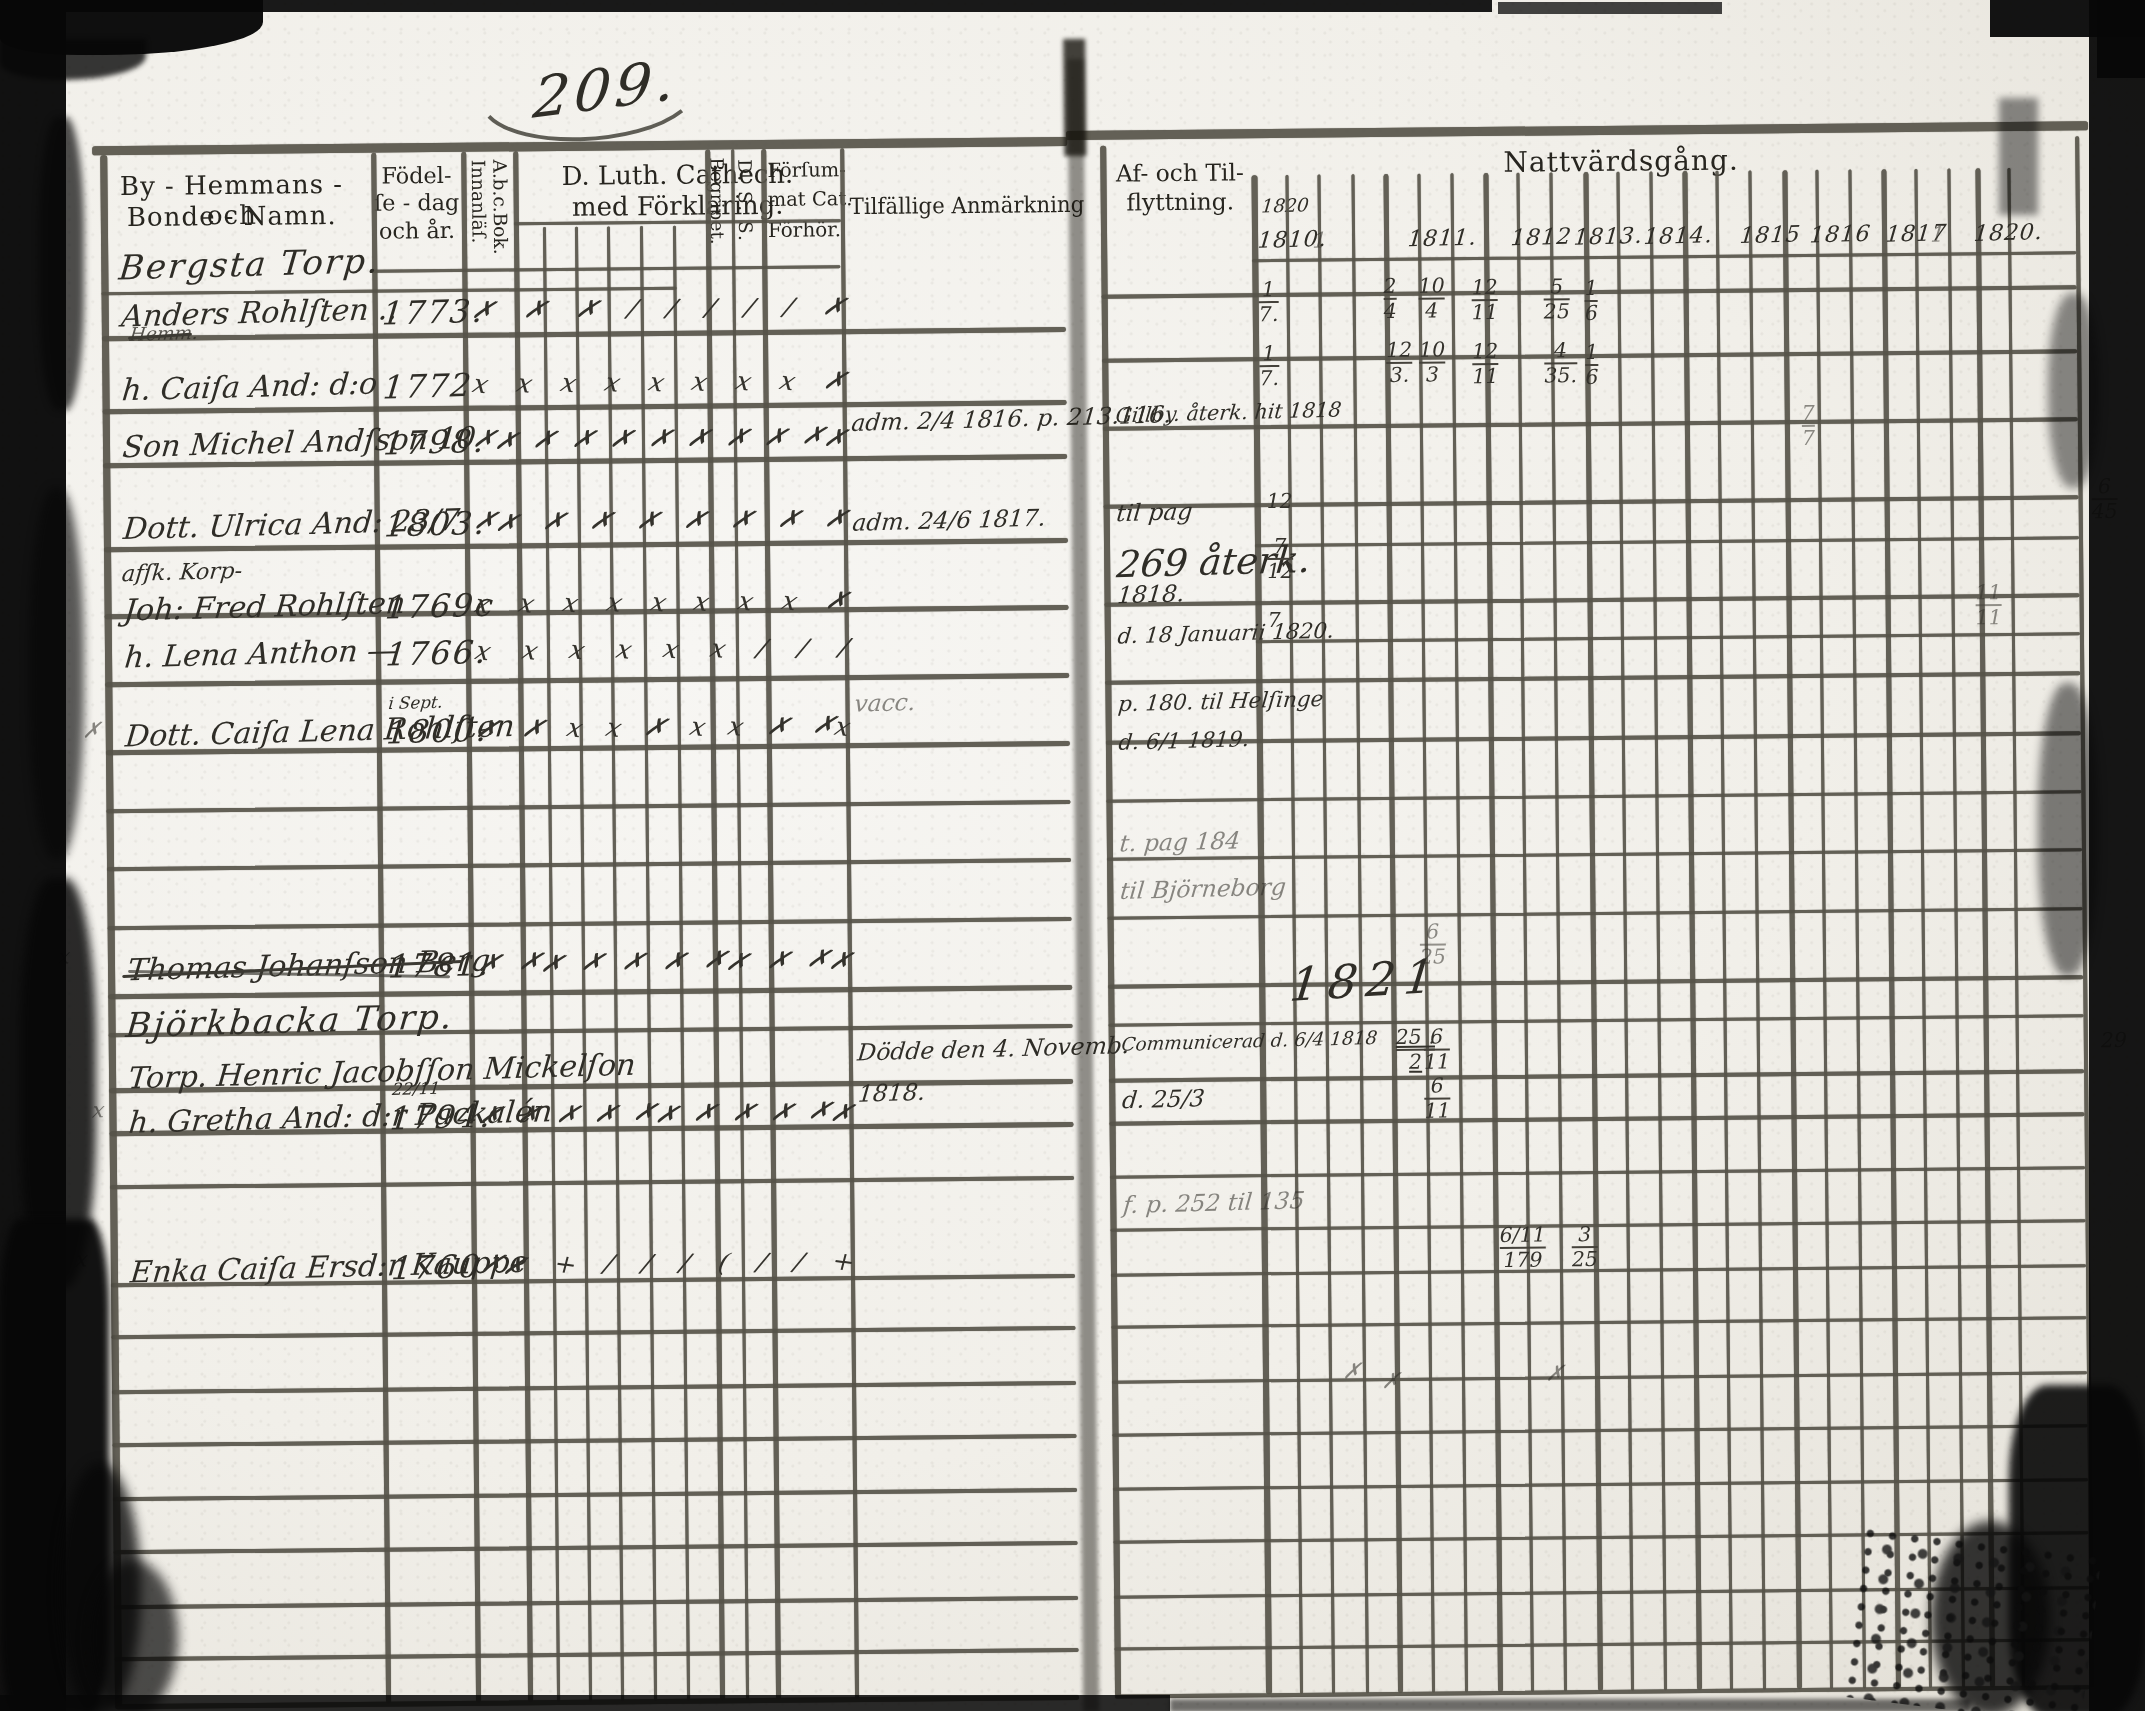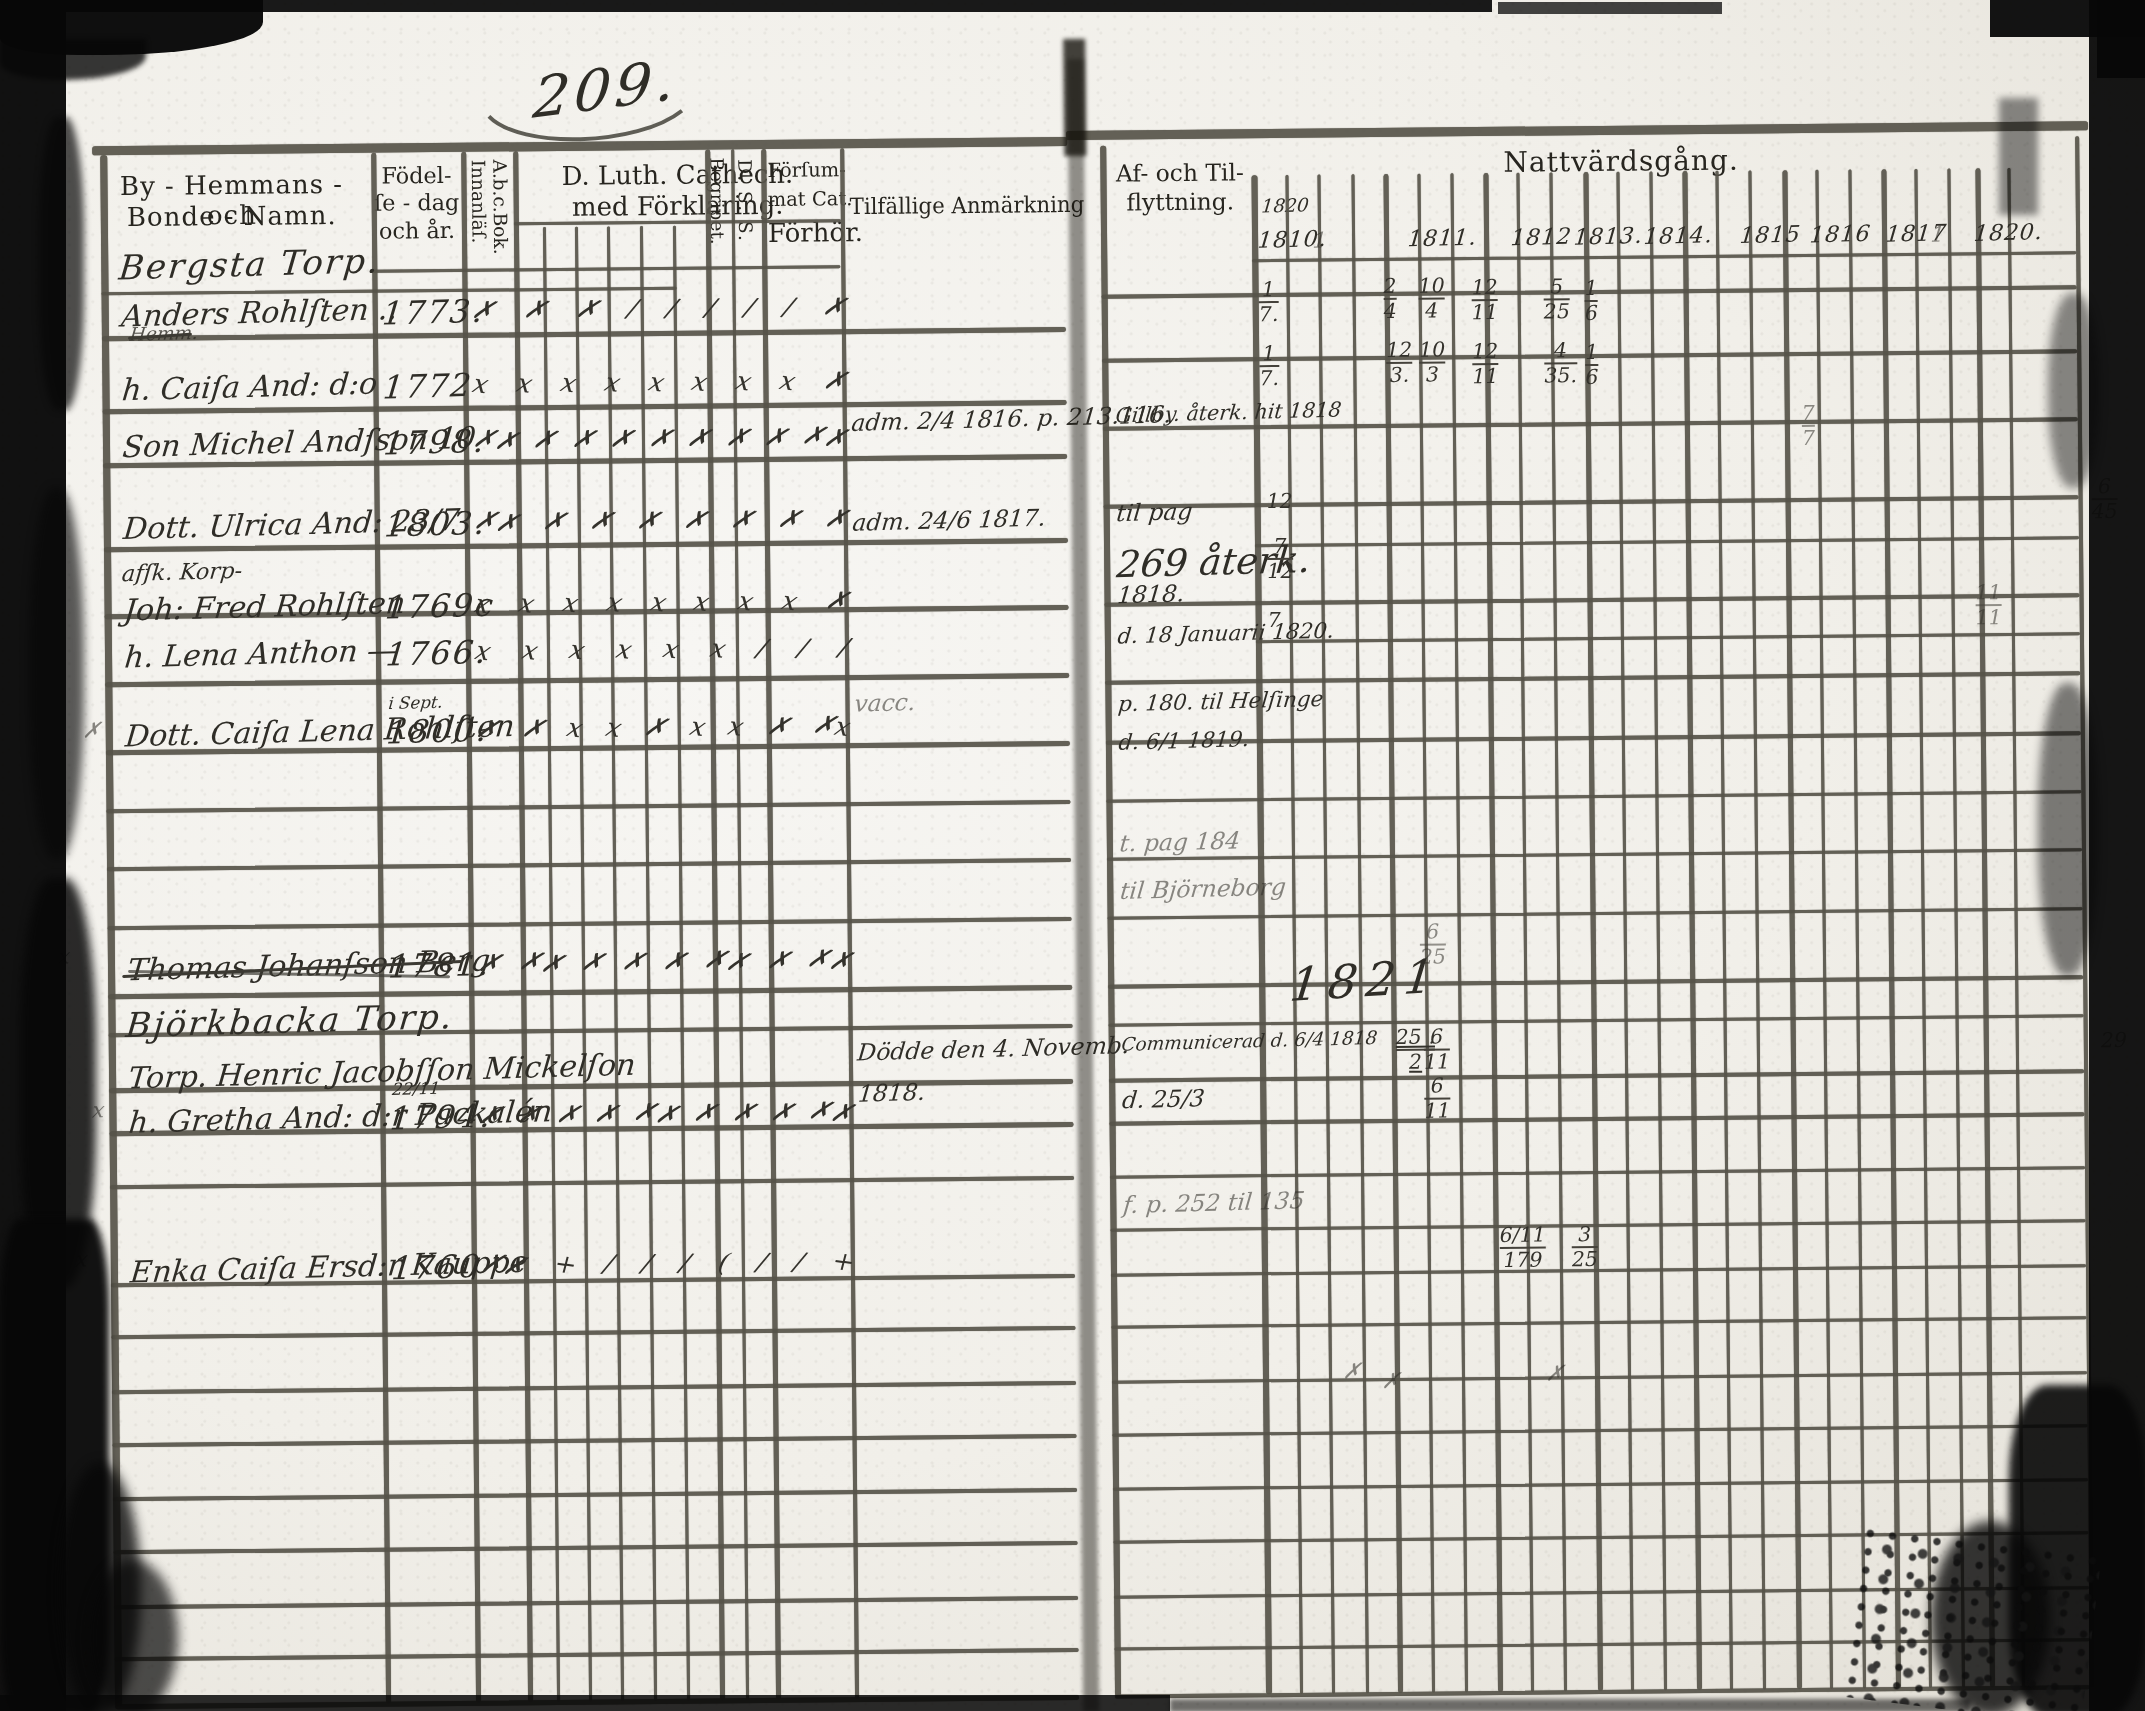--- a/index.html
+++ b/index.html
@@ -63,21 +63,21 @@
     </div>
 
     <div class="pr ctr" style="left:523px;top:156px;width:322px;font-size:26px;">D. Luth. Cathech.</div>
     <div class="pr ctr" style="left:523px;top:187px;width:322px;font-size:26px;">med  Förklaring.</div>
 
     <div class="pr vert" style="left:713px;top:154px;height:171px;font-size:18.5px;">Begripet.</div>
     <div class="pr vert" style="left:741px;top:156px;height:156px;font-size:18.5px;letter-spacing:2px;">D. S. S.</div>
 
     <div class="pr" style="left:774px;top:156px;font-size:19.5px;">Förſum-</div>
     <div class="pr" style="left:774px;top:185px;font-size:19.5px;">mat Cat.</div>
-    <div class="pr" style="left:774px;top:215px;font-size:26px;">Förhör.</div>
+    <div class="pr" style="left:774px;top:215px;font-size:20px;">Förhör.</div>
 
     <div class="pr" style="left:856px;top:191px;font-size:22.4px;white-space:nowrap;transform:scaleX(.95);transform-origin:left;">Tilfällige Anmärkning</div>
 
     <div class="pr ctr" style="left:1118px;top:160px;width:137px;font-size:23.4px;">Af- och Til-</div>
     <div class="pr ctr" style="left:1118px;top:189px;width:137px;font-size:23.4px;">flyttning.</div>
     <div class="pr" style="left:1510px;top:150px;font-size:28px;letter-spacing:1px;">Nattvärdsgång.</div>
     <div class="hw" style="left:1268px;top:197px;font-size:18.5px;">1820</div>
   <div class="line" style="left: 107px; top: 146px; width: 6.8px; height: 1551px;"></div>
       <div class="line" style="left: 378px; top: 146px; width: 4.9px; height: 1551px;"></div>
       <div class="line" style="left: 468px; top: 146px; width: 4.9px; height: 1551px;"></div>

